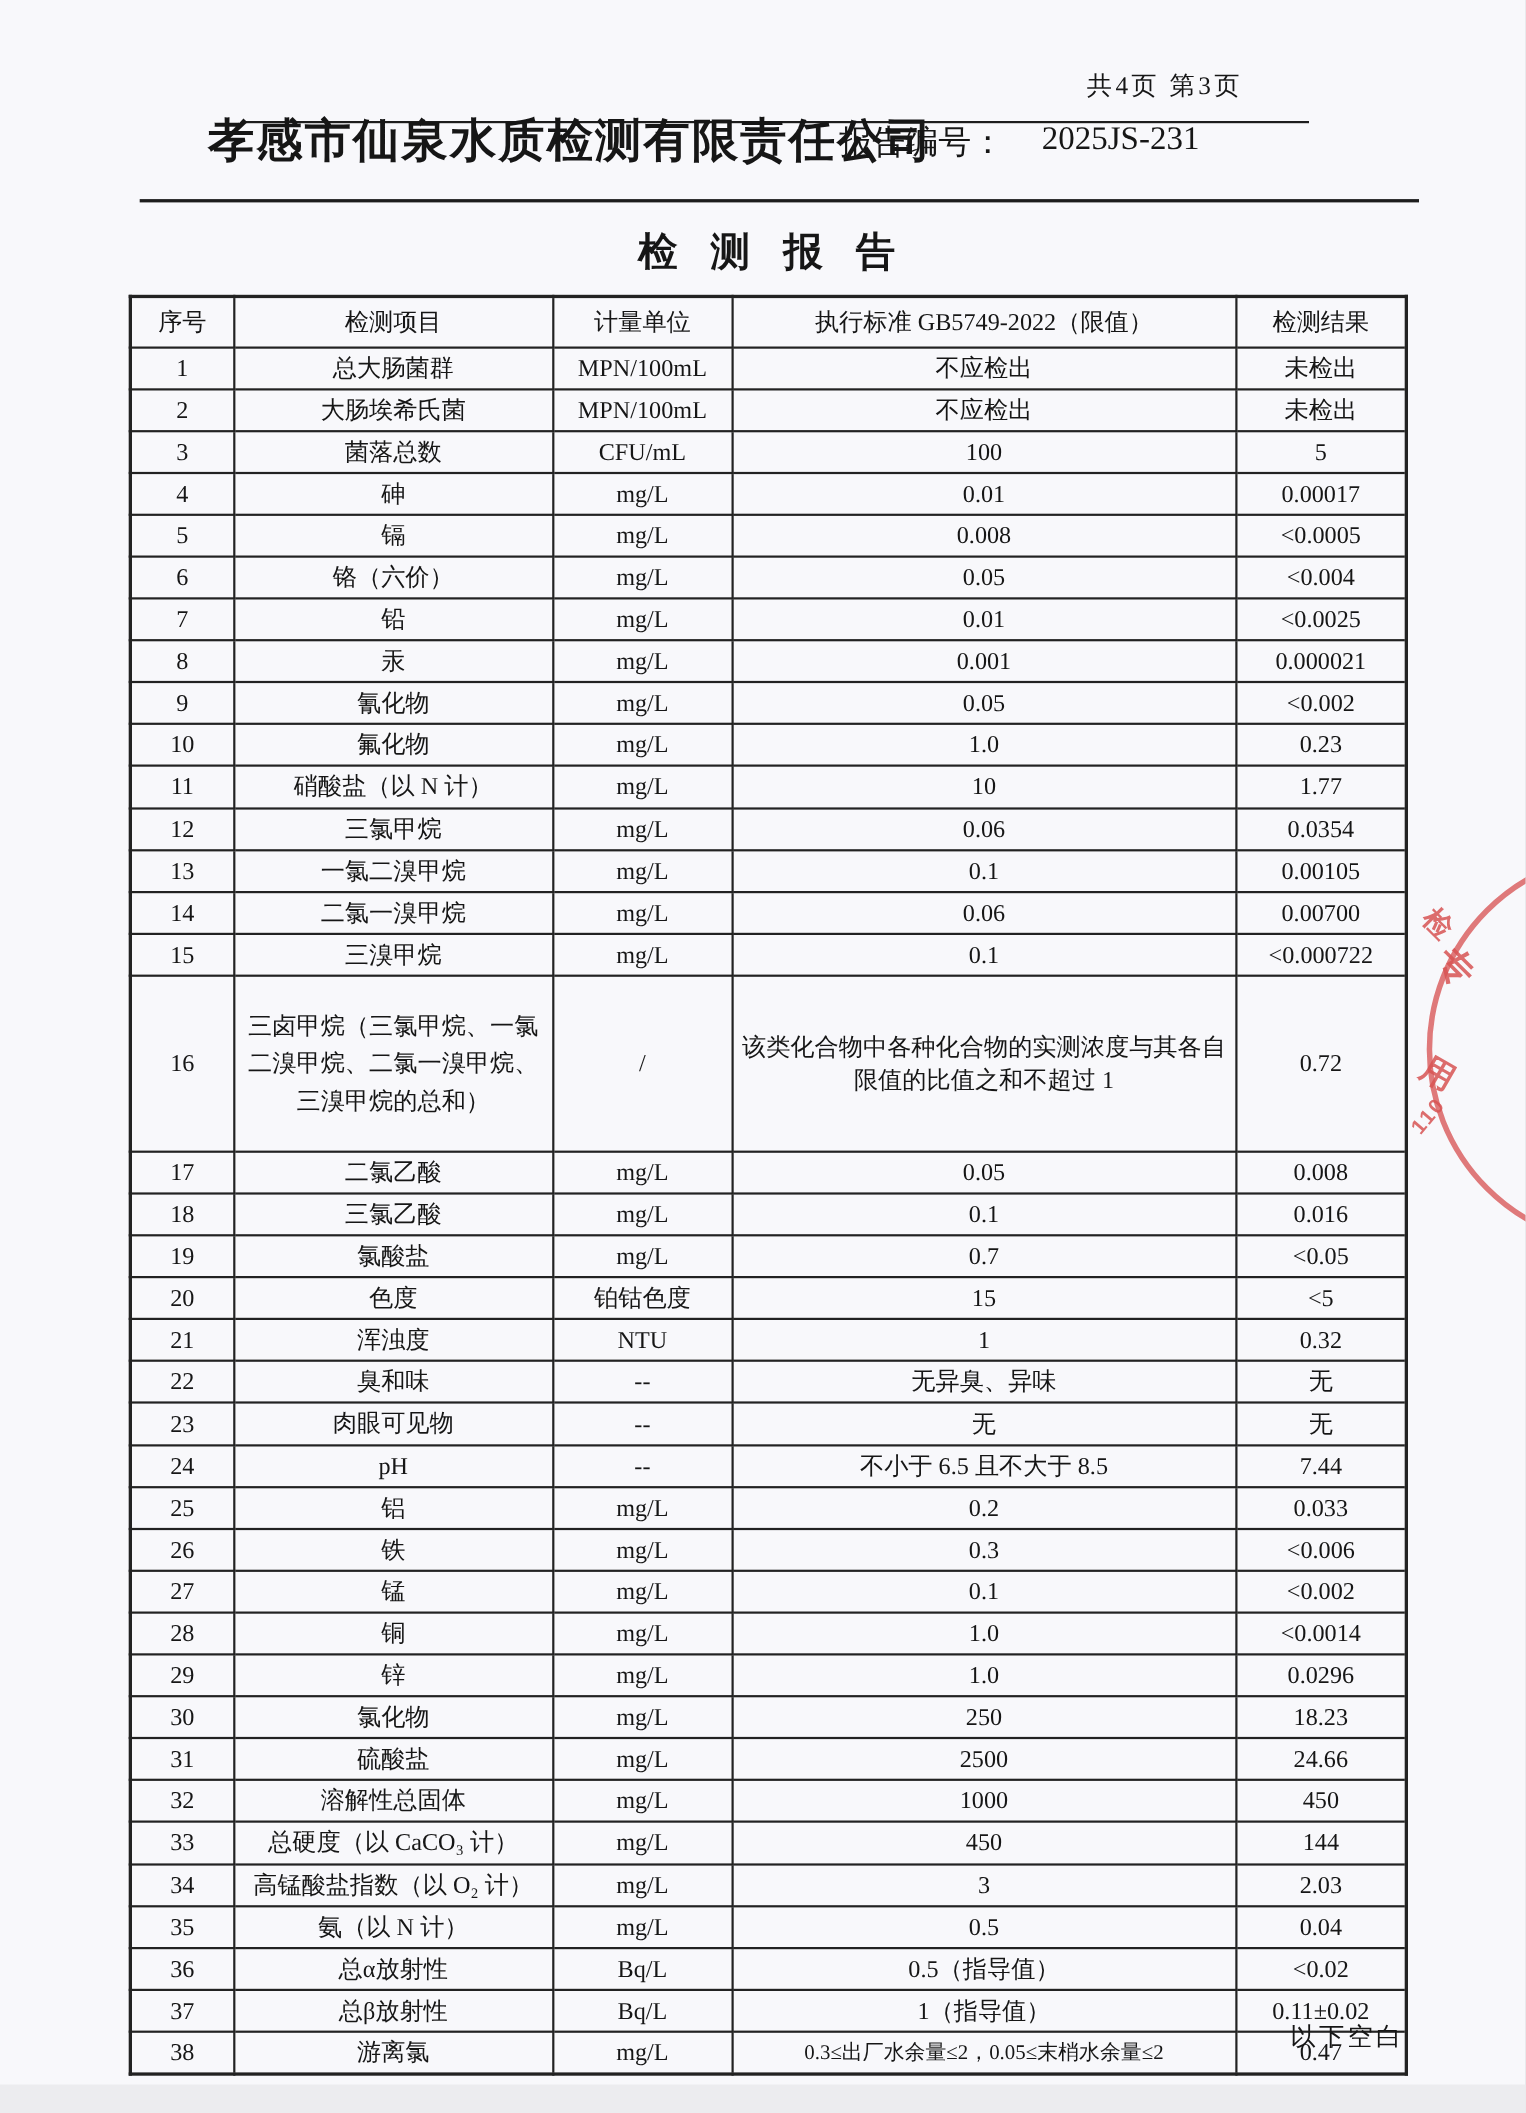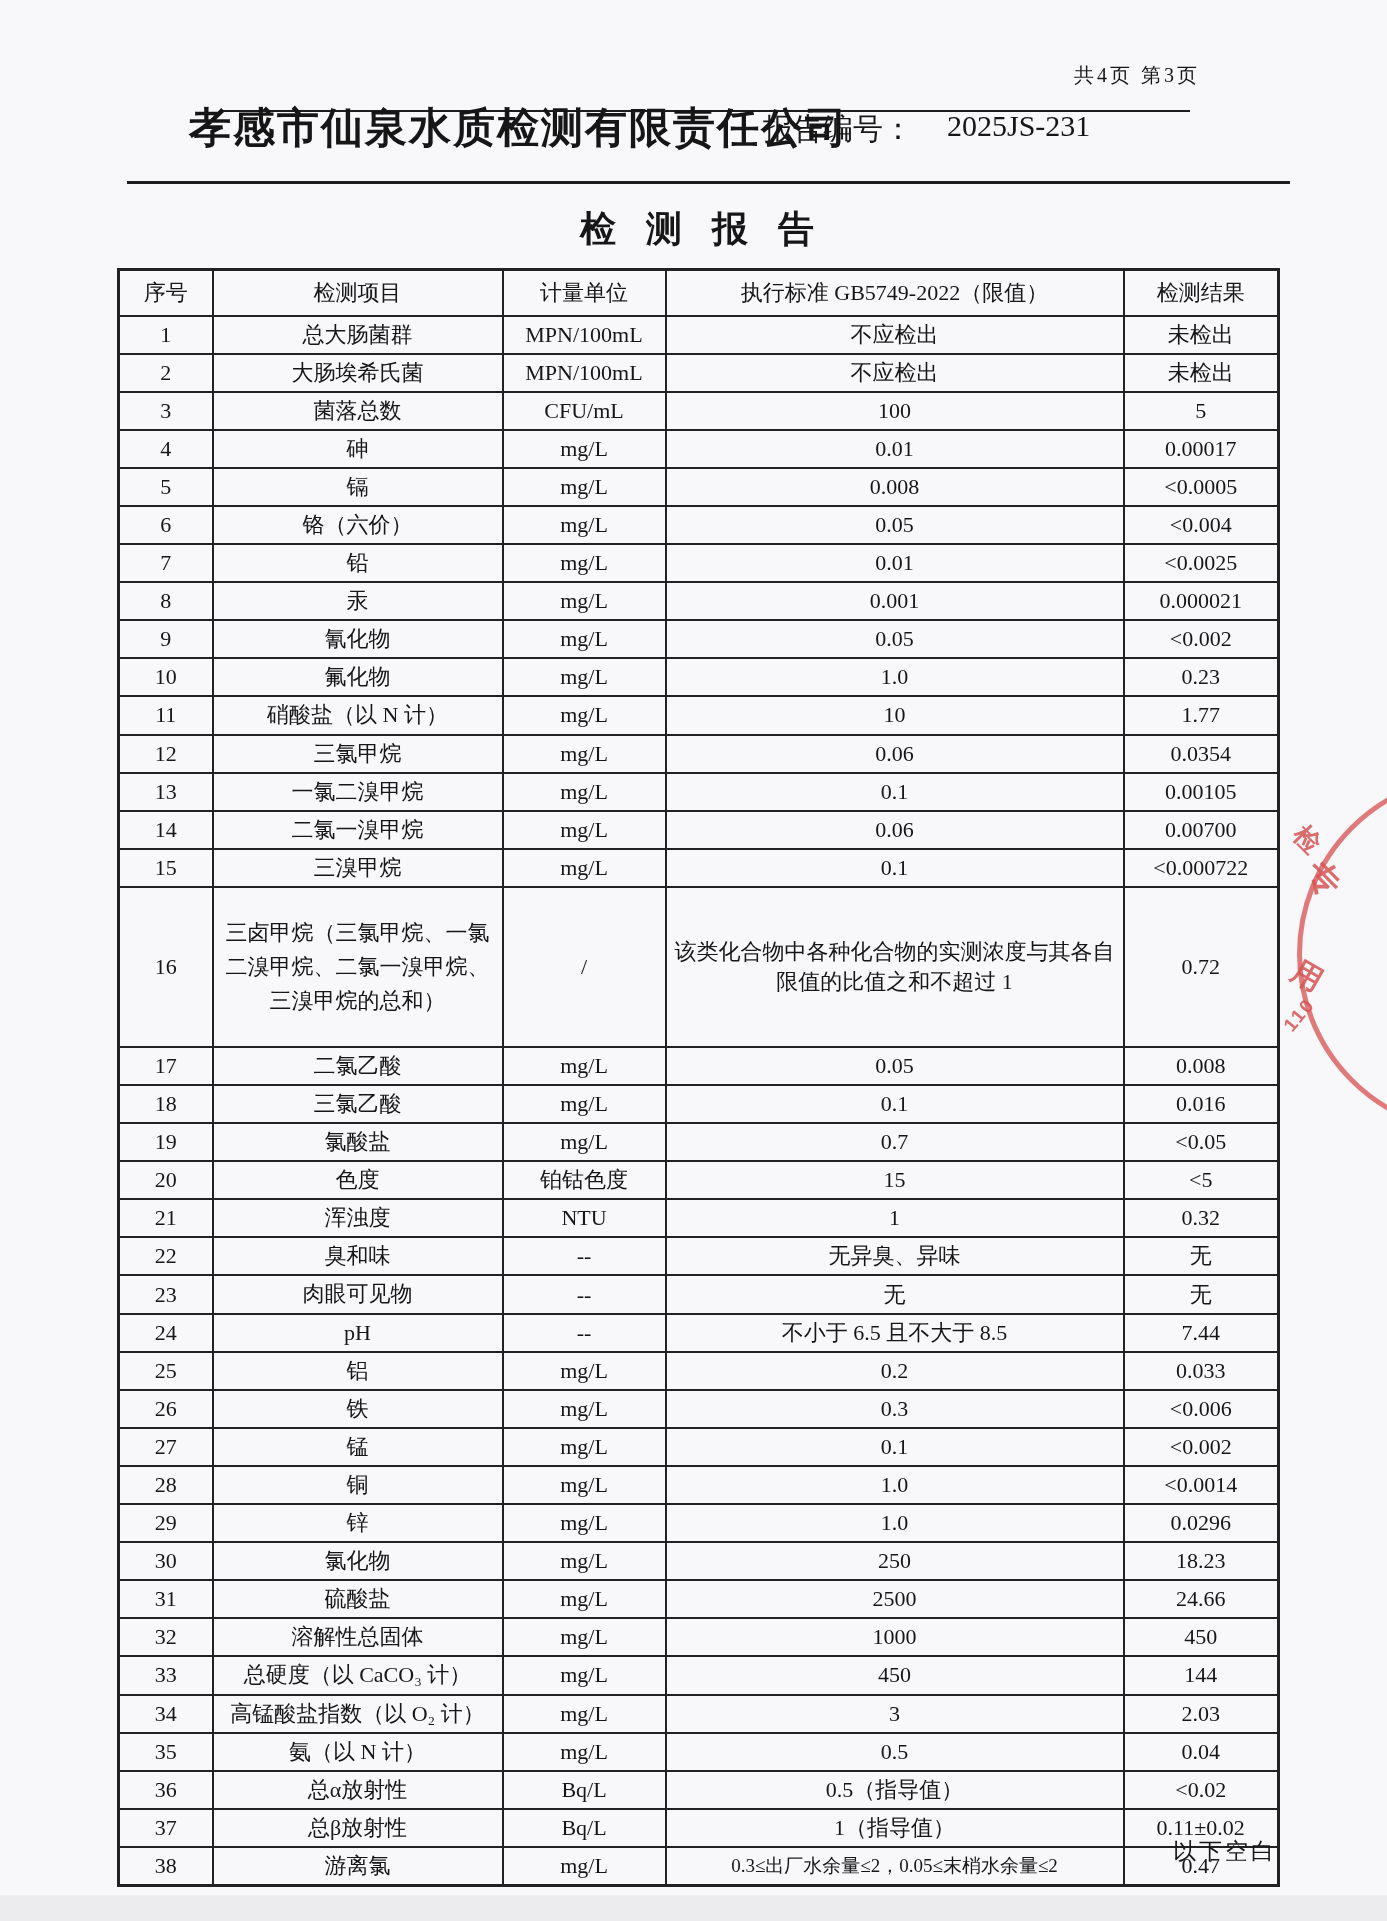--- a/index.html
+++ b/index.html
@@ -5,22 +5,22 @@
   html,body{margin:0;padding:0;background:#d8d8dc;}
   .page{
     position:relative;
     width:1387px;height:1921px;
     background:#f8f8fb;
     overflow:hidden;
     font-family:"Liberation Serif","DejaVu Serif",serif;
     color:#161616;
   }
   .page-indicator{
-    position:absolute;top:62px;left:1074px;
-    font-size:20px;letter-spacing:3px;white-space:nowrap;
+    position:absolute;top:62px;left:988px;
+    font-size:23px;letter-spacing:3px;white-space:nowrap;
   }
   .rule-top{position:absolute;top:110px;left:222px;width:968px;height:2px;background:#1d1d1d;}
   .company{
     position:absolute;top:100px;left:189px;
     font-family:"Liberation Sans","DejaVu Sans",sans-serif;
     font-weight:bold;font-size:42px;letter-spacing:2px;white-space:nowrap;
   }
   .report-no{position:absolute;top:109px;left:763px;font-size:30px;display:flex;gap:34px;white-space:nowrap;}
   .rule-mid{position:absolute;top:181px;left:127px;width:1163px;height:3px;background:#1d1d1d;}
   .doc-title{

